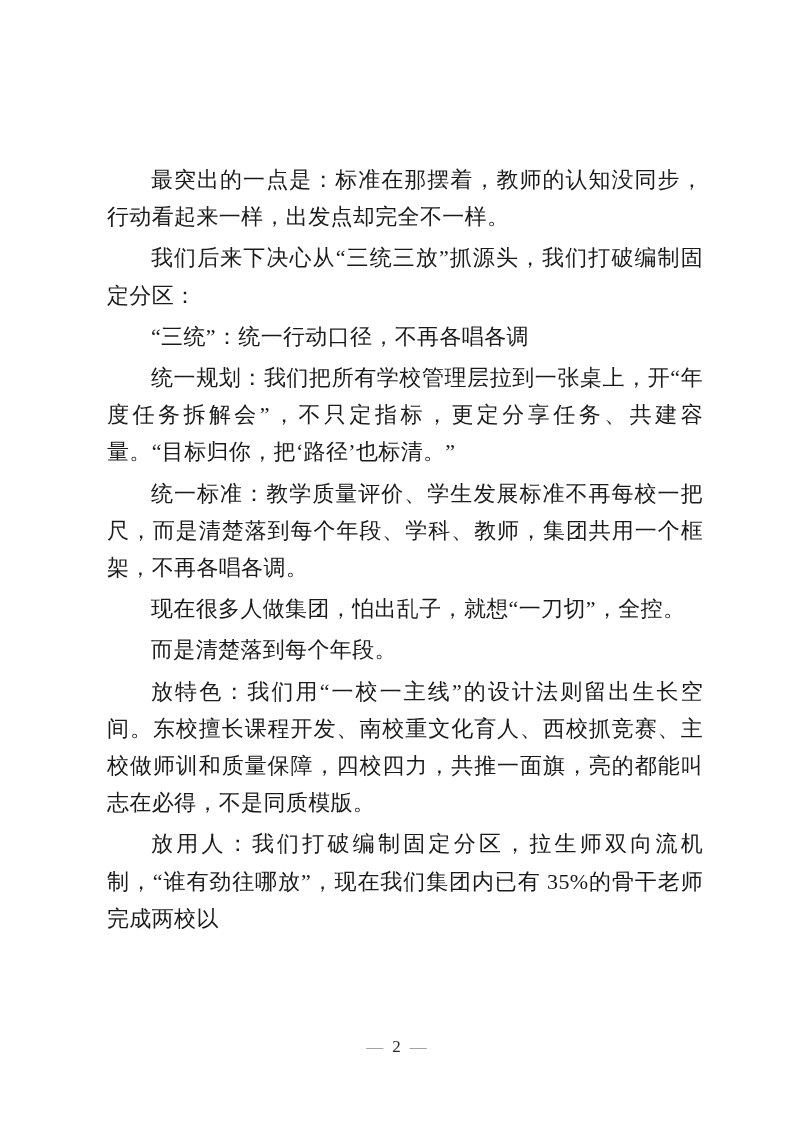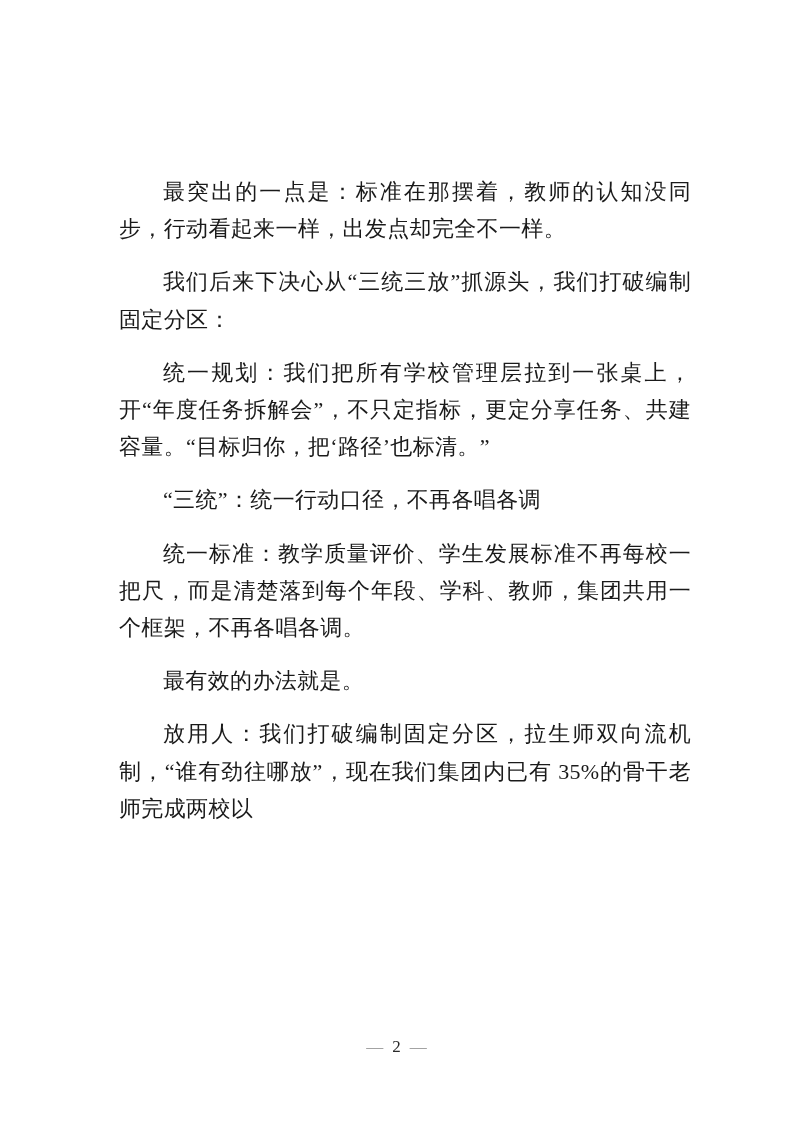--- a/index.html
+++ b/index.html
@@ -16,21 +16,21 @@
     font-family: "Liberation Serif", "DejaVu Serif", serif;
   }
   .text-block {
     position: absolute;
     left: 103px;
     top: 157px;
     width: 604px;
     color: #1a1a1a;
   }
   .text-block p {
-    margin: 16px;
+    margin: 4px;
     padding: 0;
     font-size: 22px;
     line-height: 37.2px;
     letter-spacing: 0.35px;
     text-indent: 2em;
     text-align: justify;
     text-justify: inter-ideograph;
     word-break: break-all;
   }
   .page-footer {
@@ -52,24 +52,26 @@
   }
 </style>
 </head>
 <body>
 
 <div class="page">
 
   <div class="text-block">
     <p>最突出的一点是：标准在那摆着，教师的认知没同步，行动看起来一样，出发点却完全不一样。</p>
     <p>我们后来下决心从“三统三放”抓源头，我们打破编制固定分区：</p>
+    <p>“三统”：统一行动口径，不再各唱各调</p>
     <p>统一规划：我们把所有学校管理层拉到一张桌上，开“年度任务拆解会”，不只定指标，更定分享任务、共建容量。“目标归你，把‘路径’也标清。”</p>
-    <p>“三统”：统一行动口径，不再各唱各调</p>
     <p>统一标准：教学质量评价、学生发展标准不再每校一把尺，而是清楚落到每个年段、学科、教师，集团共用一个框架，不再各唱各调。</p>
-    <p>最有效的办法就是。</p>
+    <p>现在很多人做集团，怕出乱子，就想“一刀切”，全控。</p>
+    <p>而是清楚落到每个年段。</p>
+    <p>放特色：我们用“一校一主线”的设计法则留出生长空间。东校擅长课程开发、南校重文化育人、西校抓竞赛、主校做师训和质量保障，四校四力，共推一面旗，亮的都能叫志在必得，不是同质模版。</p>
     <p>放用人：我们打破编制固定分区，拉生师双向流机制，“谁有劲往哪放”，现在我们集团内已有 35%的骨干老师完成两校以</p>
   </div>
 
   <div class="page-footer">
     <span class="dash">—</span><span class="num">2</span><span class="dash">—</span>
   </div>
 
 </div>
 
 </body></html>

